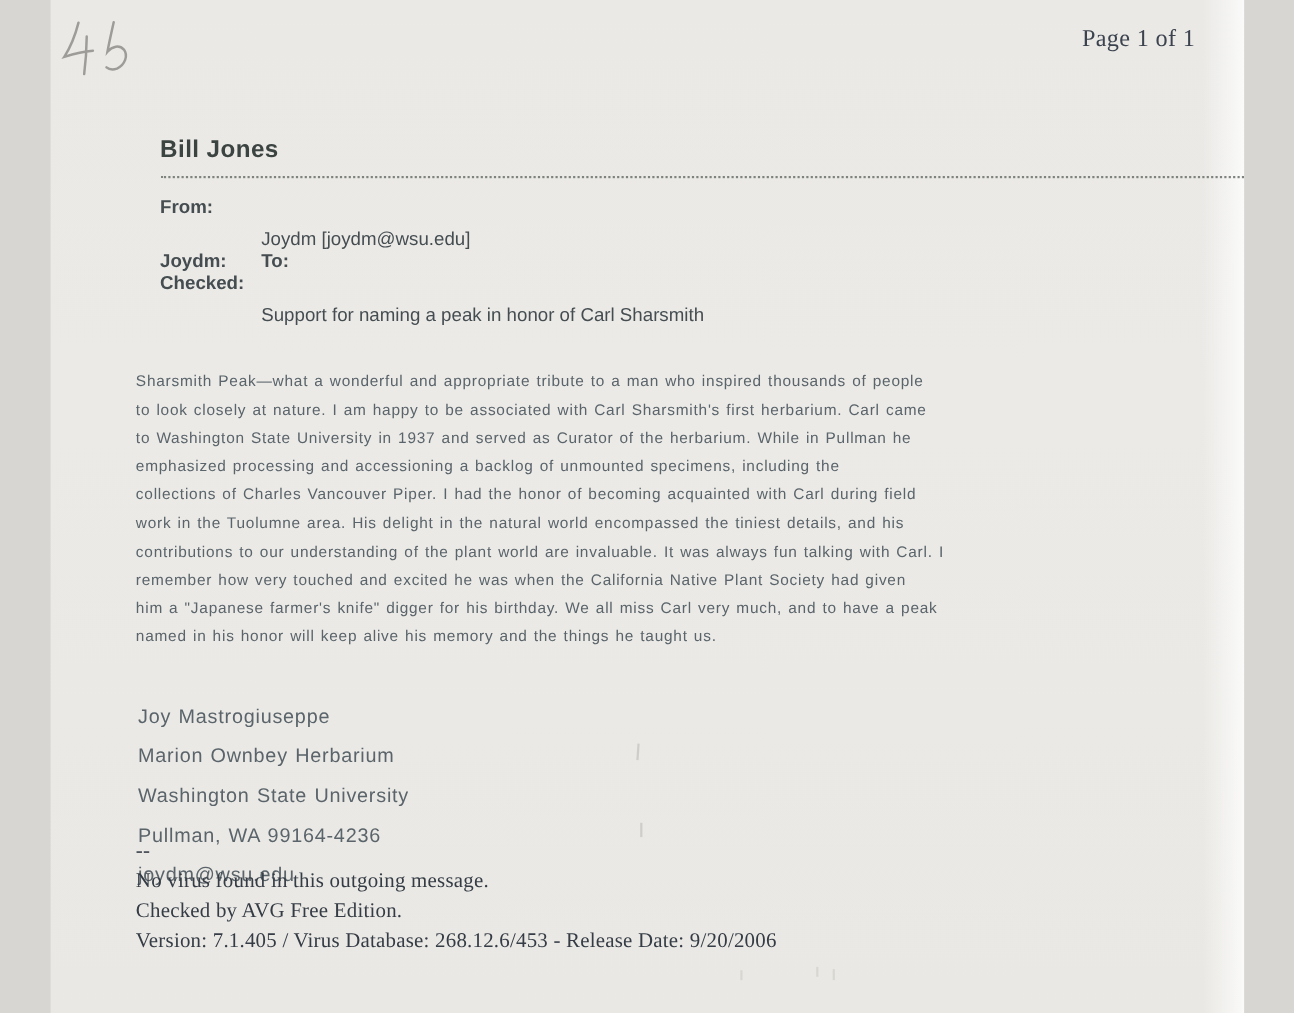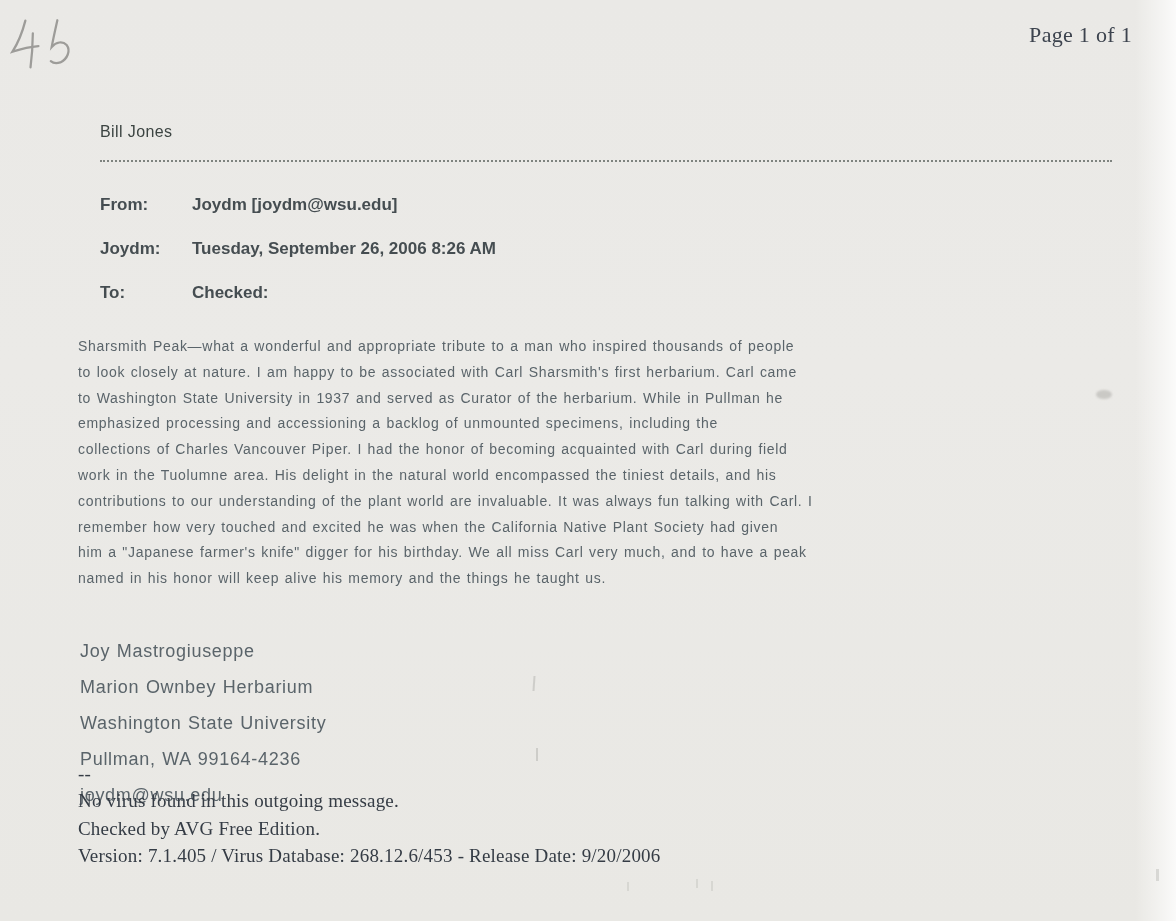--- a/index.html
+++ b/index.html
@@ -1,18 +1,18 @@
 <!DOCTYPE html>
 <html><head>
 <meta charset="utf-8">
 <style>
   html,body{margin:0;padding:0;background:#d8d6d3;}
   .page{
     position:relative;
-    width:1176px;height:921px;
+    width:1085px;height:921px;
     margin:0 auto;
     background:
       linear-gradient(90deg, rgba(255,255,255,0) 0%, rgba(255,255,255,0) 96.5%, rgba(255,255,255,.55) 99%, rgba(255,255,255,.8) 100%),
       linear-gradient(180deg, #eae9e6 0%, #ebeae7 40%, #e9e8e4 100%);
     overflow:hidden;
     font-family:"Liberation Sans", sans-serif;
   }
 
   
   .hand-note{
@@ -24,35 +24,35 @@
   
   .page-indicator{
     position:absolute;top:22px;right:44px;
     font-family:"Liberation Serif", serif;
     font-size:22px;color:#3c434e;letter-spacing:.3px;
   }
 
   
   .recipient-name{
     position:absolute;left:100px;top:123px;
-    font-size:16px;font-weight:400;color:#3c4442;letter-spacing:.4px;
+    font-size:22px;font-weight:700;color:#3c4442;letter-spacing:.4px;
   }
   .dotted-rule{
     position:absolute;left:100px;top:150px;width:1012px;height:10px;
     border-bottom:2px dotted #7e837f;
   }
 
   .meta-grid{
-    position:absolute;left:100px;top:195px;
+    position:absolute;left:100px;top:179px;
     display:grid;grid-template-columns:92px auto;
-    row-gap:24px;
+    row-gap:0;
     font-size:17px;line-height:20px;color:#454d51;
   }
   .meta-label{font-weight:700;}
-  .meta-value{font-weight:700;}
+  .meta-value{font-weight:400;margin-top:29px;}
 
   
   .body-text{
     position:absolute;left:78px;top:334px;
     font-size:14px;line-height:25.8px;
     letter-spacing:.7px;word-spacing:1px;
     color:#5a646a;
     white-space:pre;
   }
   .signature-text{
@@ -100,23 +100,23 @@
 
   <div class="page-indicator">Page 1 of 1</div>
 
   <div class="recipient-name">Bill Jones</div>
   <div class="dotted-rule"></div>
 
   <div class="meta-grid">
     <span class="meta-label">From:</span>
     <span class="meta-value">Joydm [joydm@wsu.edu]</span>
     <span class="meta-label">Joydm:</span>
-    <span class="meta-value">Tuesday, September 26, 2006 8:26 AM</span>
     <span class="meta-label">To:</span>
     <span class="meta-label">Checked:</span>
+    <span class="meta-value">Support for naming a peak in honor of Carl Sharsmith</span>
   </div>
 
   <div class="body-text">Sharsmith Peak—what a wonderful and appropriate tribute to a man who inspired thousands of people
 to look closely at nature. I am happy to be associated with Carl Sharsmith's first herbarium. Carl came
 to Washington State University in 1937 and served as Curator of the herbarium. While in Pullman he
 emphasized processing and accessioning a backlog of unmounted specimens, including the
 collections of Charles Vancouver Piper. I had the honor of becoming acquainted with Carl during field
 work in the Tuolumne area. His delight in the natural world encompassed the tiniest details, and his
 contributions to our understanding of the plant world are invaluable. It was always fun talking with Carl. I
 remember how very touched and excited he was when the California Native Plant Society had given

